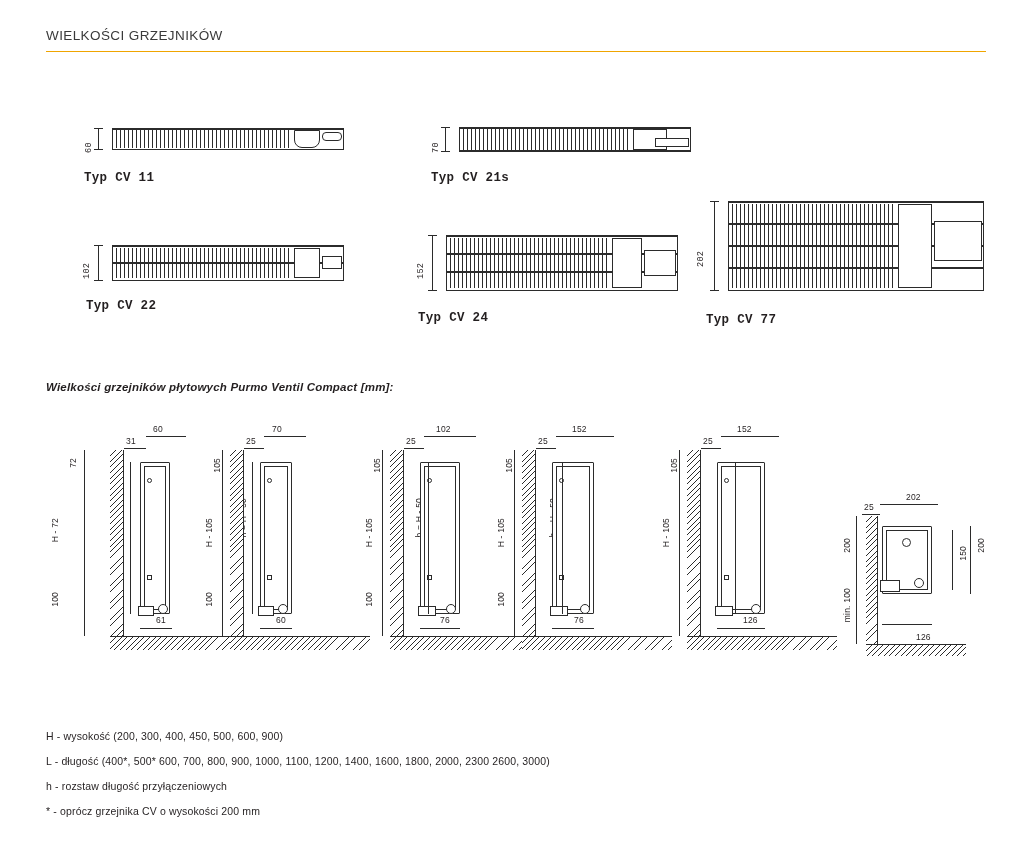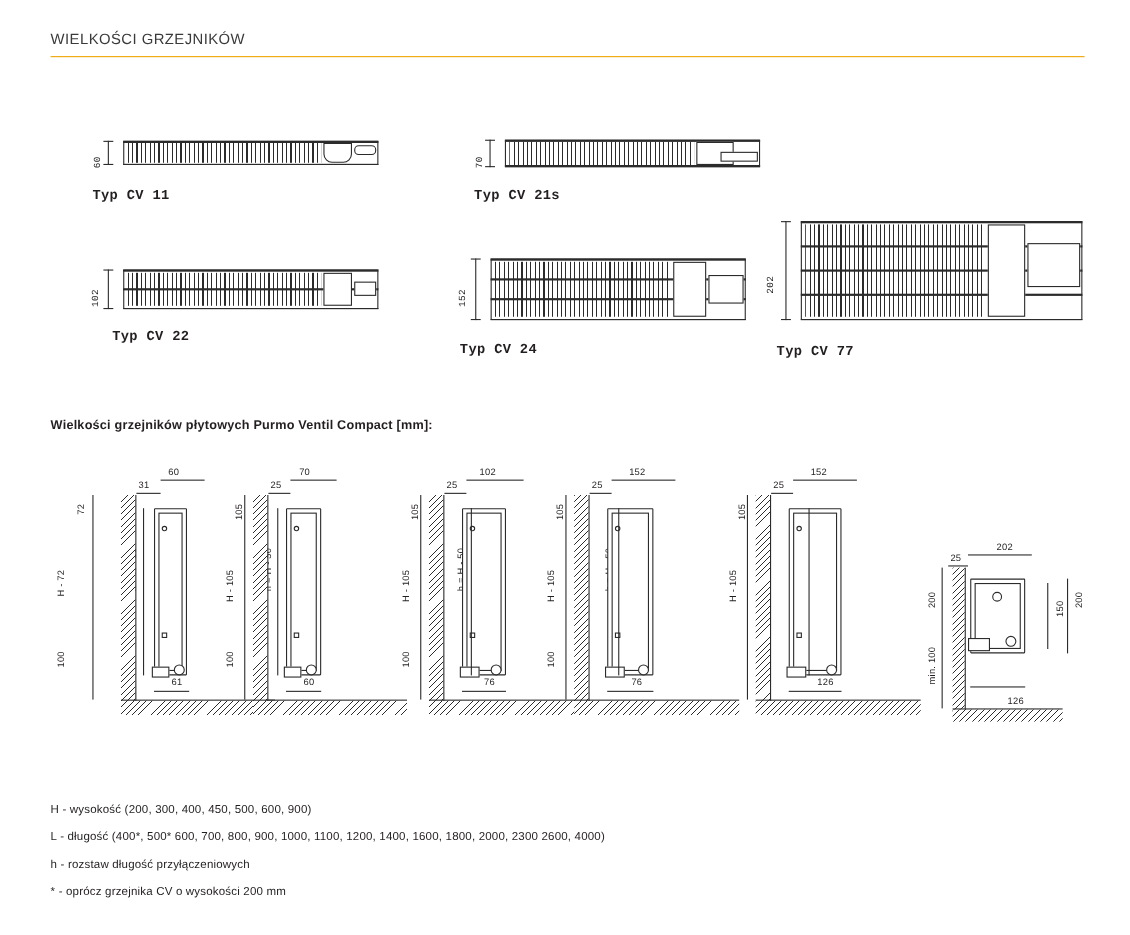--- a/index.html
+++ b/index.html
@@ -90,20 +90,21 @@
 
   
   .subhead {
     position: absolute;
     left: 46px;
     top: 381px;
     font-size: 11.5px;
     font-weight: bold;
     color: #231f20;
     letter-spacing: 0.2px;
+    font-style: italic;
   }
 
   
   .installs {
     position: absolute;
     left: 0; top: 420px;
     width: 1027px;
     height: 260px;
   }
   .inst { position: absolute; top: 0; }
@@ -242,21 +243,21 @@
       <div class="tick" style="left:16px; top:37px; width:9px; height:1px;"></div>
 
       <div class="sec" style="left:34px; top:2px; width:232px; height:36px;"></div>
       <div class="fins" style="left:38px; top:5px; width:176px; height:30px;"></div>
       <div class="panel-line" style="left:34px; top:2px; width:232px; height:1.5px;"></div>
       <div class="panel-line" style="left:34px; top:19px; width:232px; height:1.5px;"></div>
       <div class="panel-line" style="left:34px; top:36.5px; width:232px; height:1.5px;"></div>
       <div class="sec" style="left:216px; top:5px; width:26px; height:30px;"></div>
       <div class="sec" style="left:244px; top:13px; width:20px; height:13px;"></div>
 
-      <div class="type-label" style="position:absolute; left:24px; top:56px;text-align:right;">Typ CV 22</div>
+      <div class="type-label" style="position:absolute; left:8px; top:56px;text-align:right;">Typ CV 22</div>
     </div>
 
     <div class="type-block" style="left:412px; top:130px; width:300px; height:100px;">
       <div class="dim-v" style="left:4px; top:14px; height:40px;">152</div>
       <div class="dimline-v" style="left:20px; top:10px; height:56px;"></div>
       <div class="tick" style="left:16px; top:10px; width:9px; height:1px;"></div>
       <div class="tick" style="left:16px; top:65px; width:9px; height:1px;"></div>
 
       <div class="sec" style="left:34px; top:10px; width:232px; height:56px;"></div>
       <div class="fins" style="left:38px; top:13px; width:160px; height:50px;"></div>
@@ -453,18 +454,18 @@
       <div class="dimline-v" style="left:16px; top:16px; height:128px;"></div>
       <div class="dimline-v" style="left:112px; top:30px; height:60px;"></div>
       <div class="dimline-v" style="left:130px; top:26px; height:68px;"></div>
       <div class="dimline-h" style="left:42px; top:124px; width:50px;"></div>
     </div>
 
   </div>
 
   <div class="legend">
     <div class="legend-line">H - wysokość (200, 300, 400, 450, 500, 600, 900)</div>
-    <div class="legend-line">L - długość (400*, 500* 600, 700, 800, 900, 1000, 1100, 1200, 1400, 1600, 1800, 2000, 2300  2600, 4000)</div>
+    <div class="legend-line">L - długość (400*, 500* 600, 700, 800, 900, 1000, 1100, 1200, 1400, 1600, 1800, 2000, 2300  2600, 3000)</div>
     <div class="legend-line">h - rozstaw długość przyłączeniowych</div>
     <div class="legend-line">* - oprócz grzejnika CV o wysokości 200 mm</div>
   </div>
 
 </div>
 
 </body></html>

